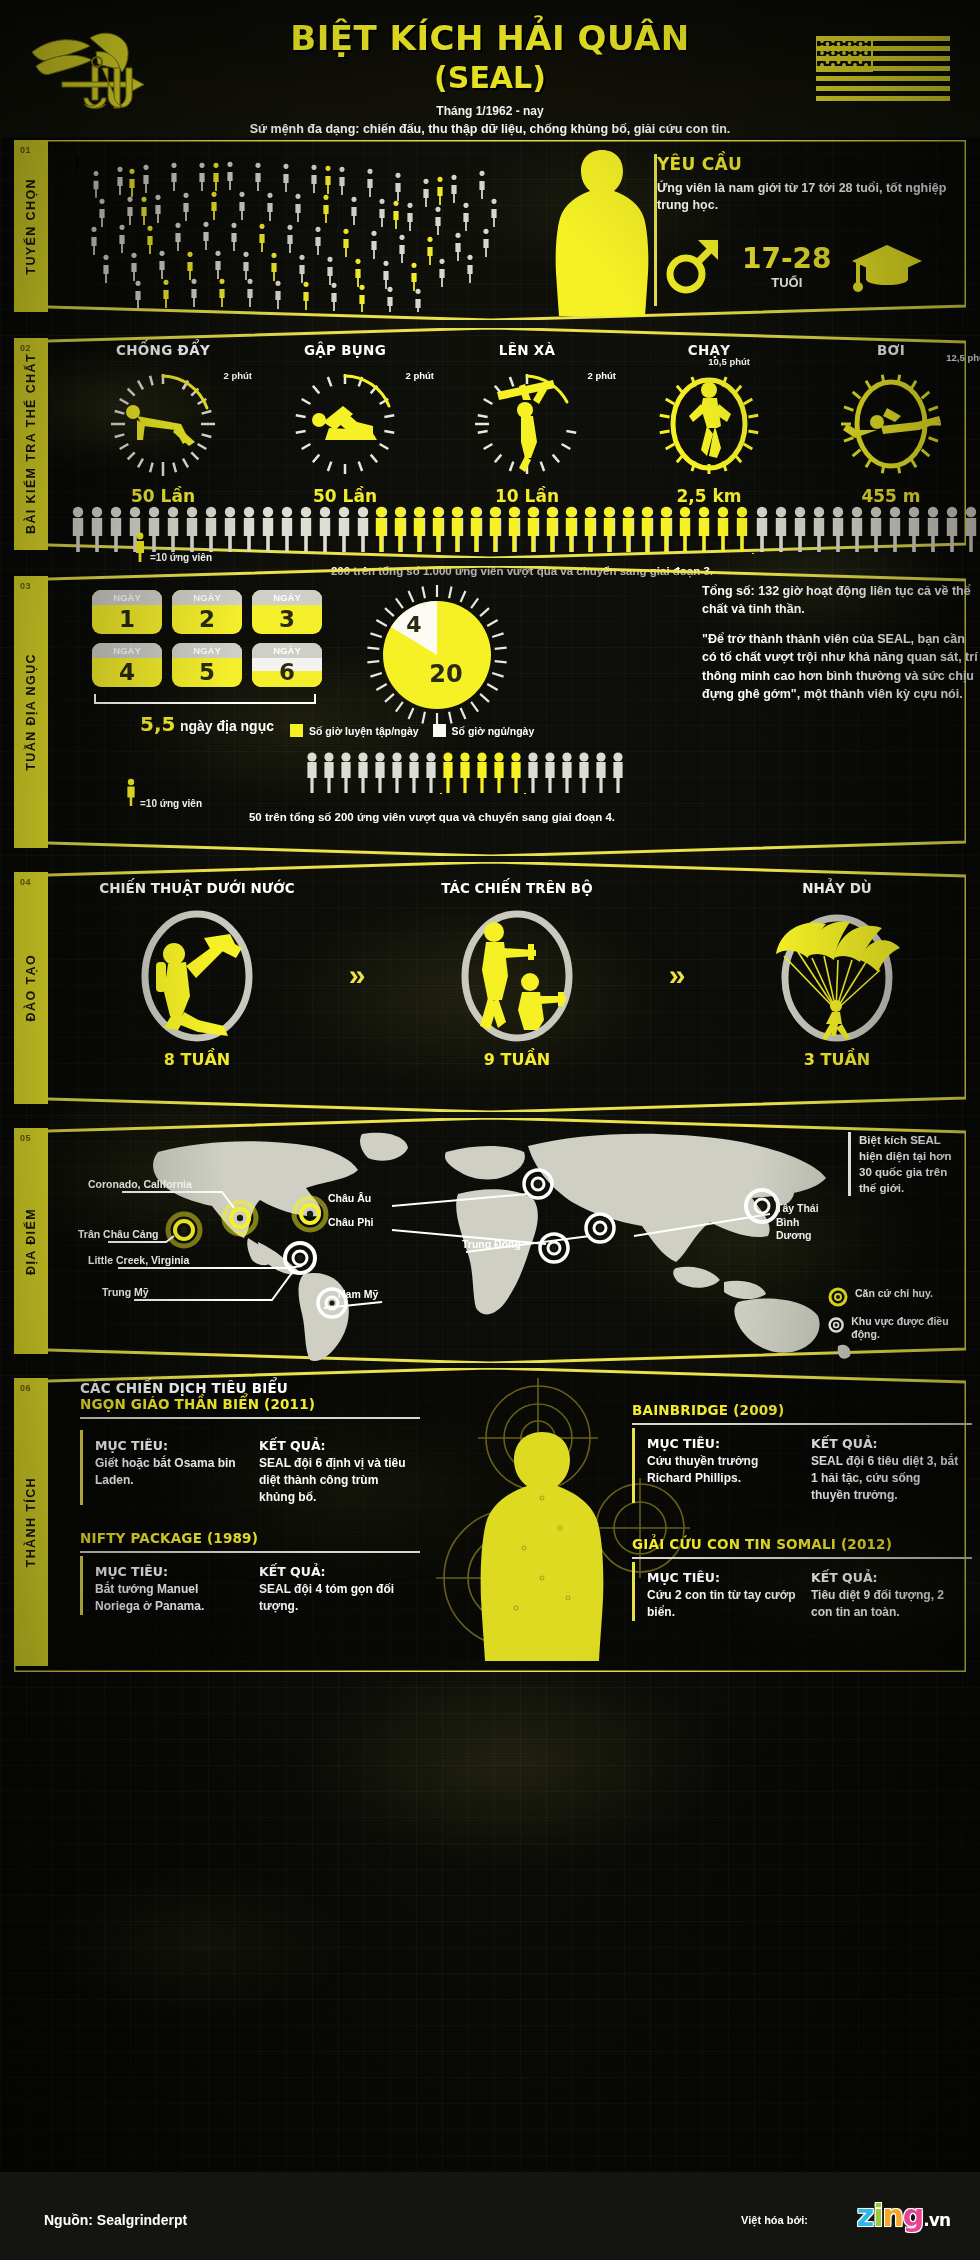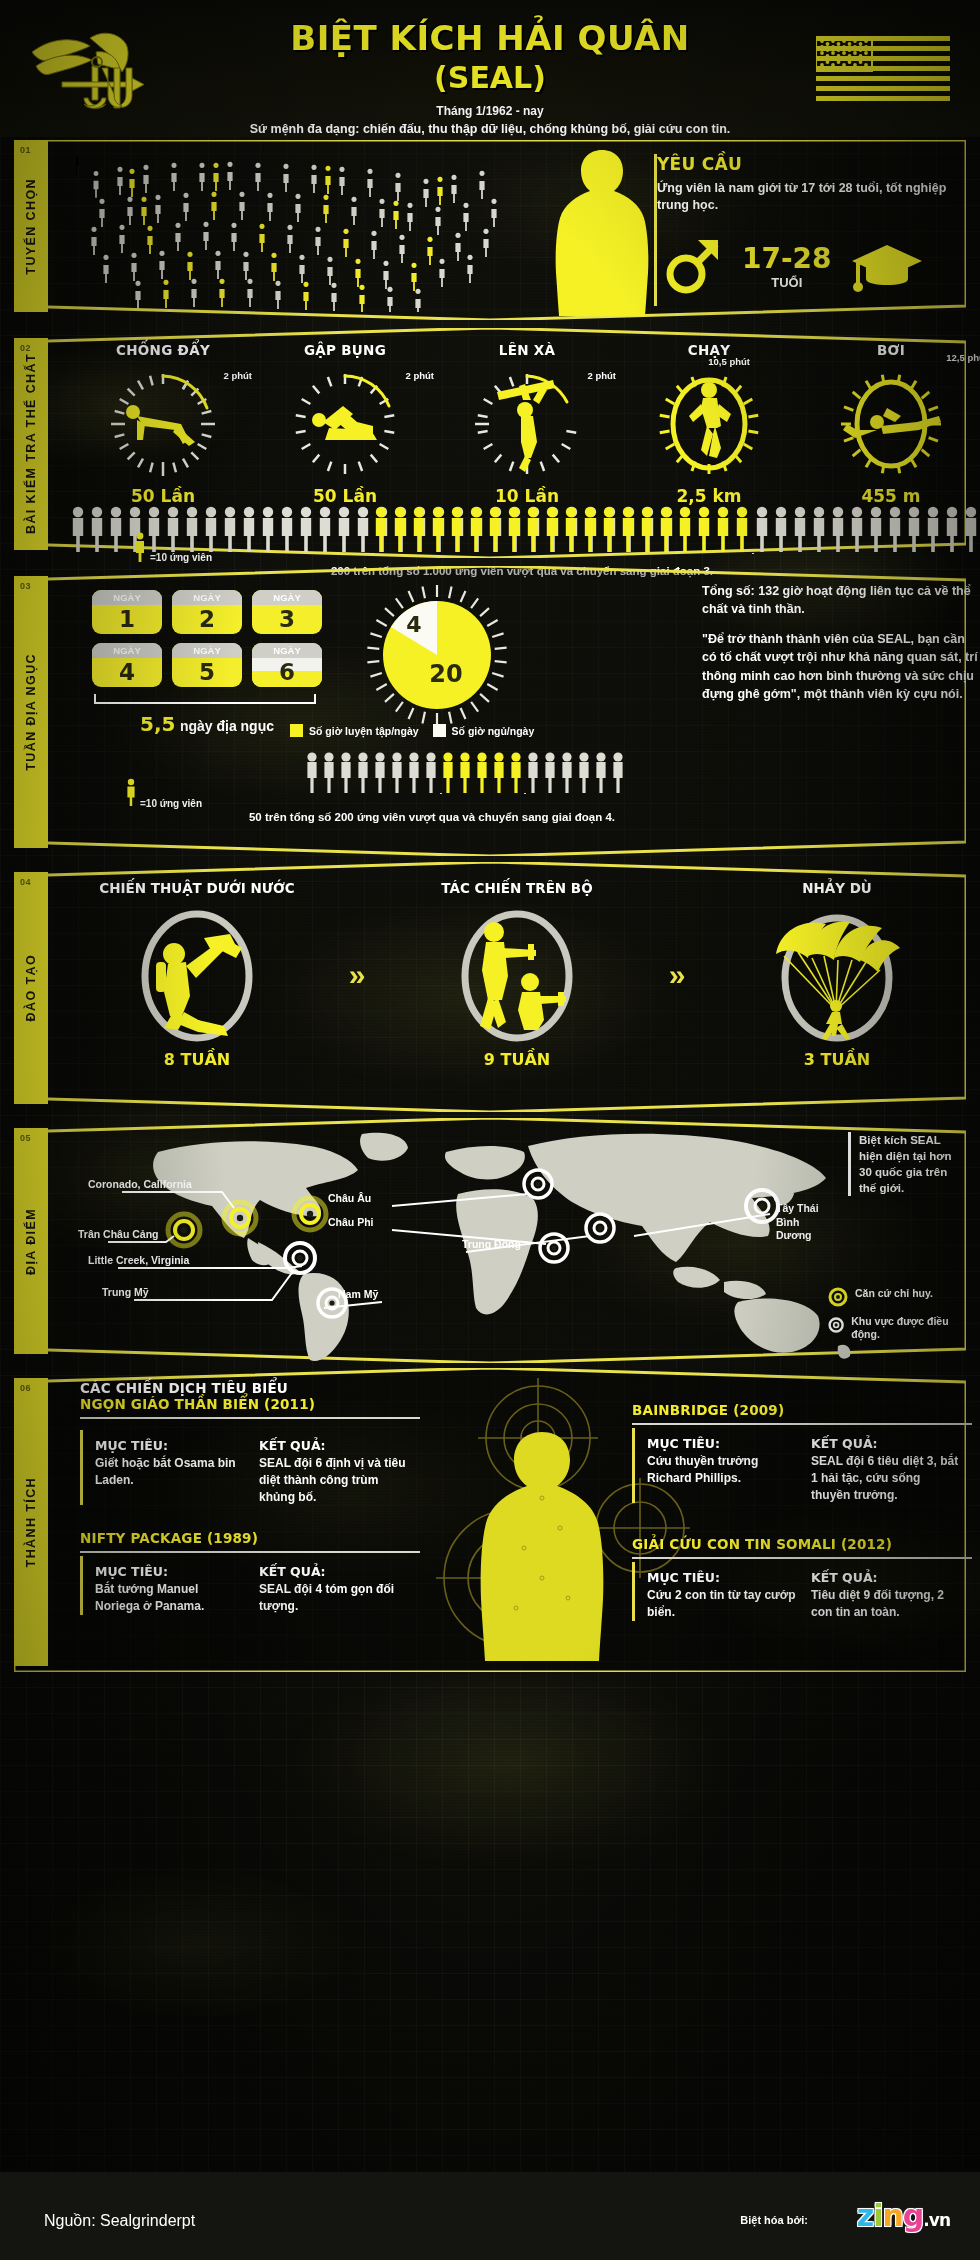--- a/index.html
+++ b/index.html
@@ -168,21 +168,21 @@
               font-family:"DejaVu Sans", sans-serif; }
   .op-box { position:absolute; padding-left: 12px; border-left: 3px solid #e9e24a; }
   .op-cols { display:flex; gap: 14px; margin-top: 8px; }
   .op-col { width: 150px; }
   .op-lbl { color:#fff; font-size: 12.5px; font-weight:700; font-family:"DejaVu Sans", sans-serif; }
   .op-val { color:#fff; font-size: 12px; font-weight:600; line-height: 1.4; margin-top: 2px; }
   .op-rule { height: 2px; background:#d9d9d0; margin-top: 5px; }
 
   
   .footer { position:absolute; left:0; bottom:0; width: 980px; height: 88px; background:#141410; }
-  .f-src { position:absolute; left: 44px; top: 40px; color:#fff; font-size: 16px; font-weight:400; }
+  .f-src { position:absolute; left: 44px; top: 40px; color:#fff; font-size: 14px; font-weight:700; }
   .f-by { position:absolute; right: 172px; top: 42px; color:#fff; font-size: 11px; font-weight:600; }
   .zing { position:absolute; right: 30px; top: 26px; font-size: 30px; font-weight:700;
           font-family:"DejaVu Sans", sans-serif; letter-spacing:-1px; }
   .zing span { text-shadow: 0 0 2px #fff, 1px 1px 0 #fff, -1px 1px 0 #fff, 1px -1px 0 #fff, -1px -1px 0 #fff; }
   .zing .vn { color:#fff; font-size: 17px; text-shadow:none; }
 </style>
 </head>
 <body>
 
 <div id="page">
@@ -1509,19 +1509,19 @@
           </div>
         </div>
       </div>
     </div>
   </div>
 
   <div class="texture tex-vig"></div>
 
   <div class="footer">
     <div class="f-src">Nguồn: Sealgrinderpt</div>
-    <div class="f-by">Biệt hóa bởi:</div>
+    <div class="f-by">Việt hóa bởi:</div>
     <div class="zing">
       <span style="color:#2fb7e8;">z</span><span style="color:#9bcb3b;">i</span><span style="color:#f5a623;">n</span><span style="color:#e84393;">g</span><span class="vn">.vn</span>
     </div>
   </div>
 
 </div>
 
 </body></html>

